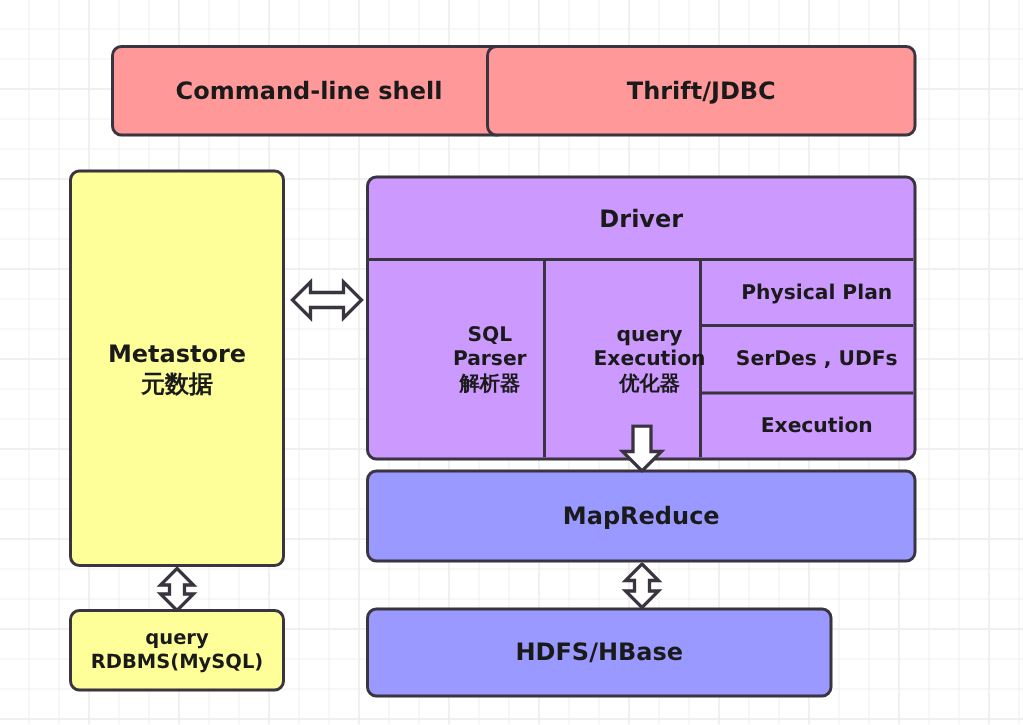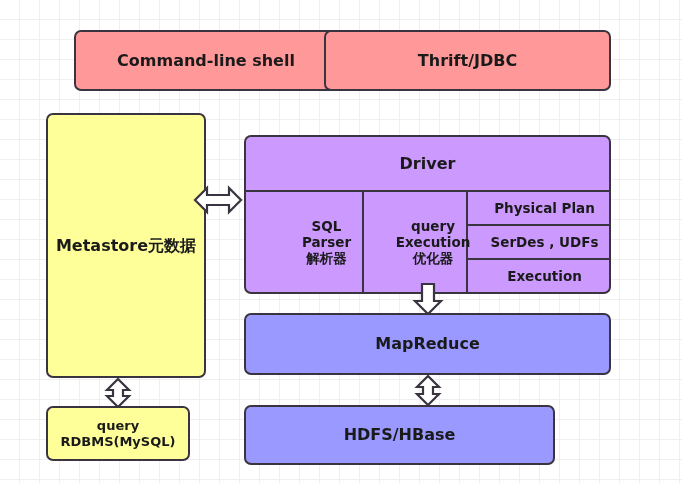--- a/index.html
+++ b/index.html
@@ -107,31 +107,31 @@
 <div id="canvas">
 
   <div class="node red title-lg" id="cli-box" style="left:46px; top:30px; width:264px; height:61px;margin-left:28px;">
     <span>Command-line shell</span>
   </div>
 
   <div class="node red title-lg" id="thrift-box" style="left:324px; top:30px; width:287px; height:61px;">
     <span>Thrift/JDBC</span>
   </div>
 
-  <div class="node yellow" id="metastore-box" style="left:46px; top:113px; width:160px; height:265px; flex-direction:row;">
+  <div class="node yellow" id="metastore-box" style="left:46px; top:113px; width:144px; height:265px; flex-direction:column;">
     <span class="title-lg">Metastore</span>
     <span class="title-lg">元数据</span>
   </div>
 
   <div class="node yellow" id="derby-box" style="left:46px; top:406px; width:144px; height:55px; flex-direction:column;">
     <span class="title-sm">query</span>
     <span class="title-sm">RDBMS(MySQL)</span>
   </div>
 
-  <div class="node purple" id="driver-box" style="left:244px; top:135px; width:367px; height:159px;">
+  <div class="node purple" id="driver-box" style="left:244px; top:117px; width:367px; height:190px;">
 
     <div id="driver-header">
       <span>Driver</span>
     </div>
 
     <div id="driver-body">
 
       <div class="drv-col" id="col-parser">
         <span>SQL</span>
         <span>Parser</span>

